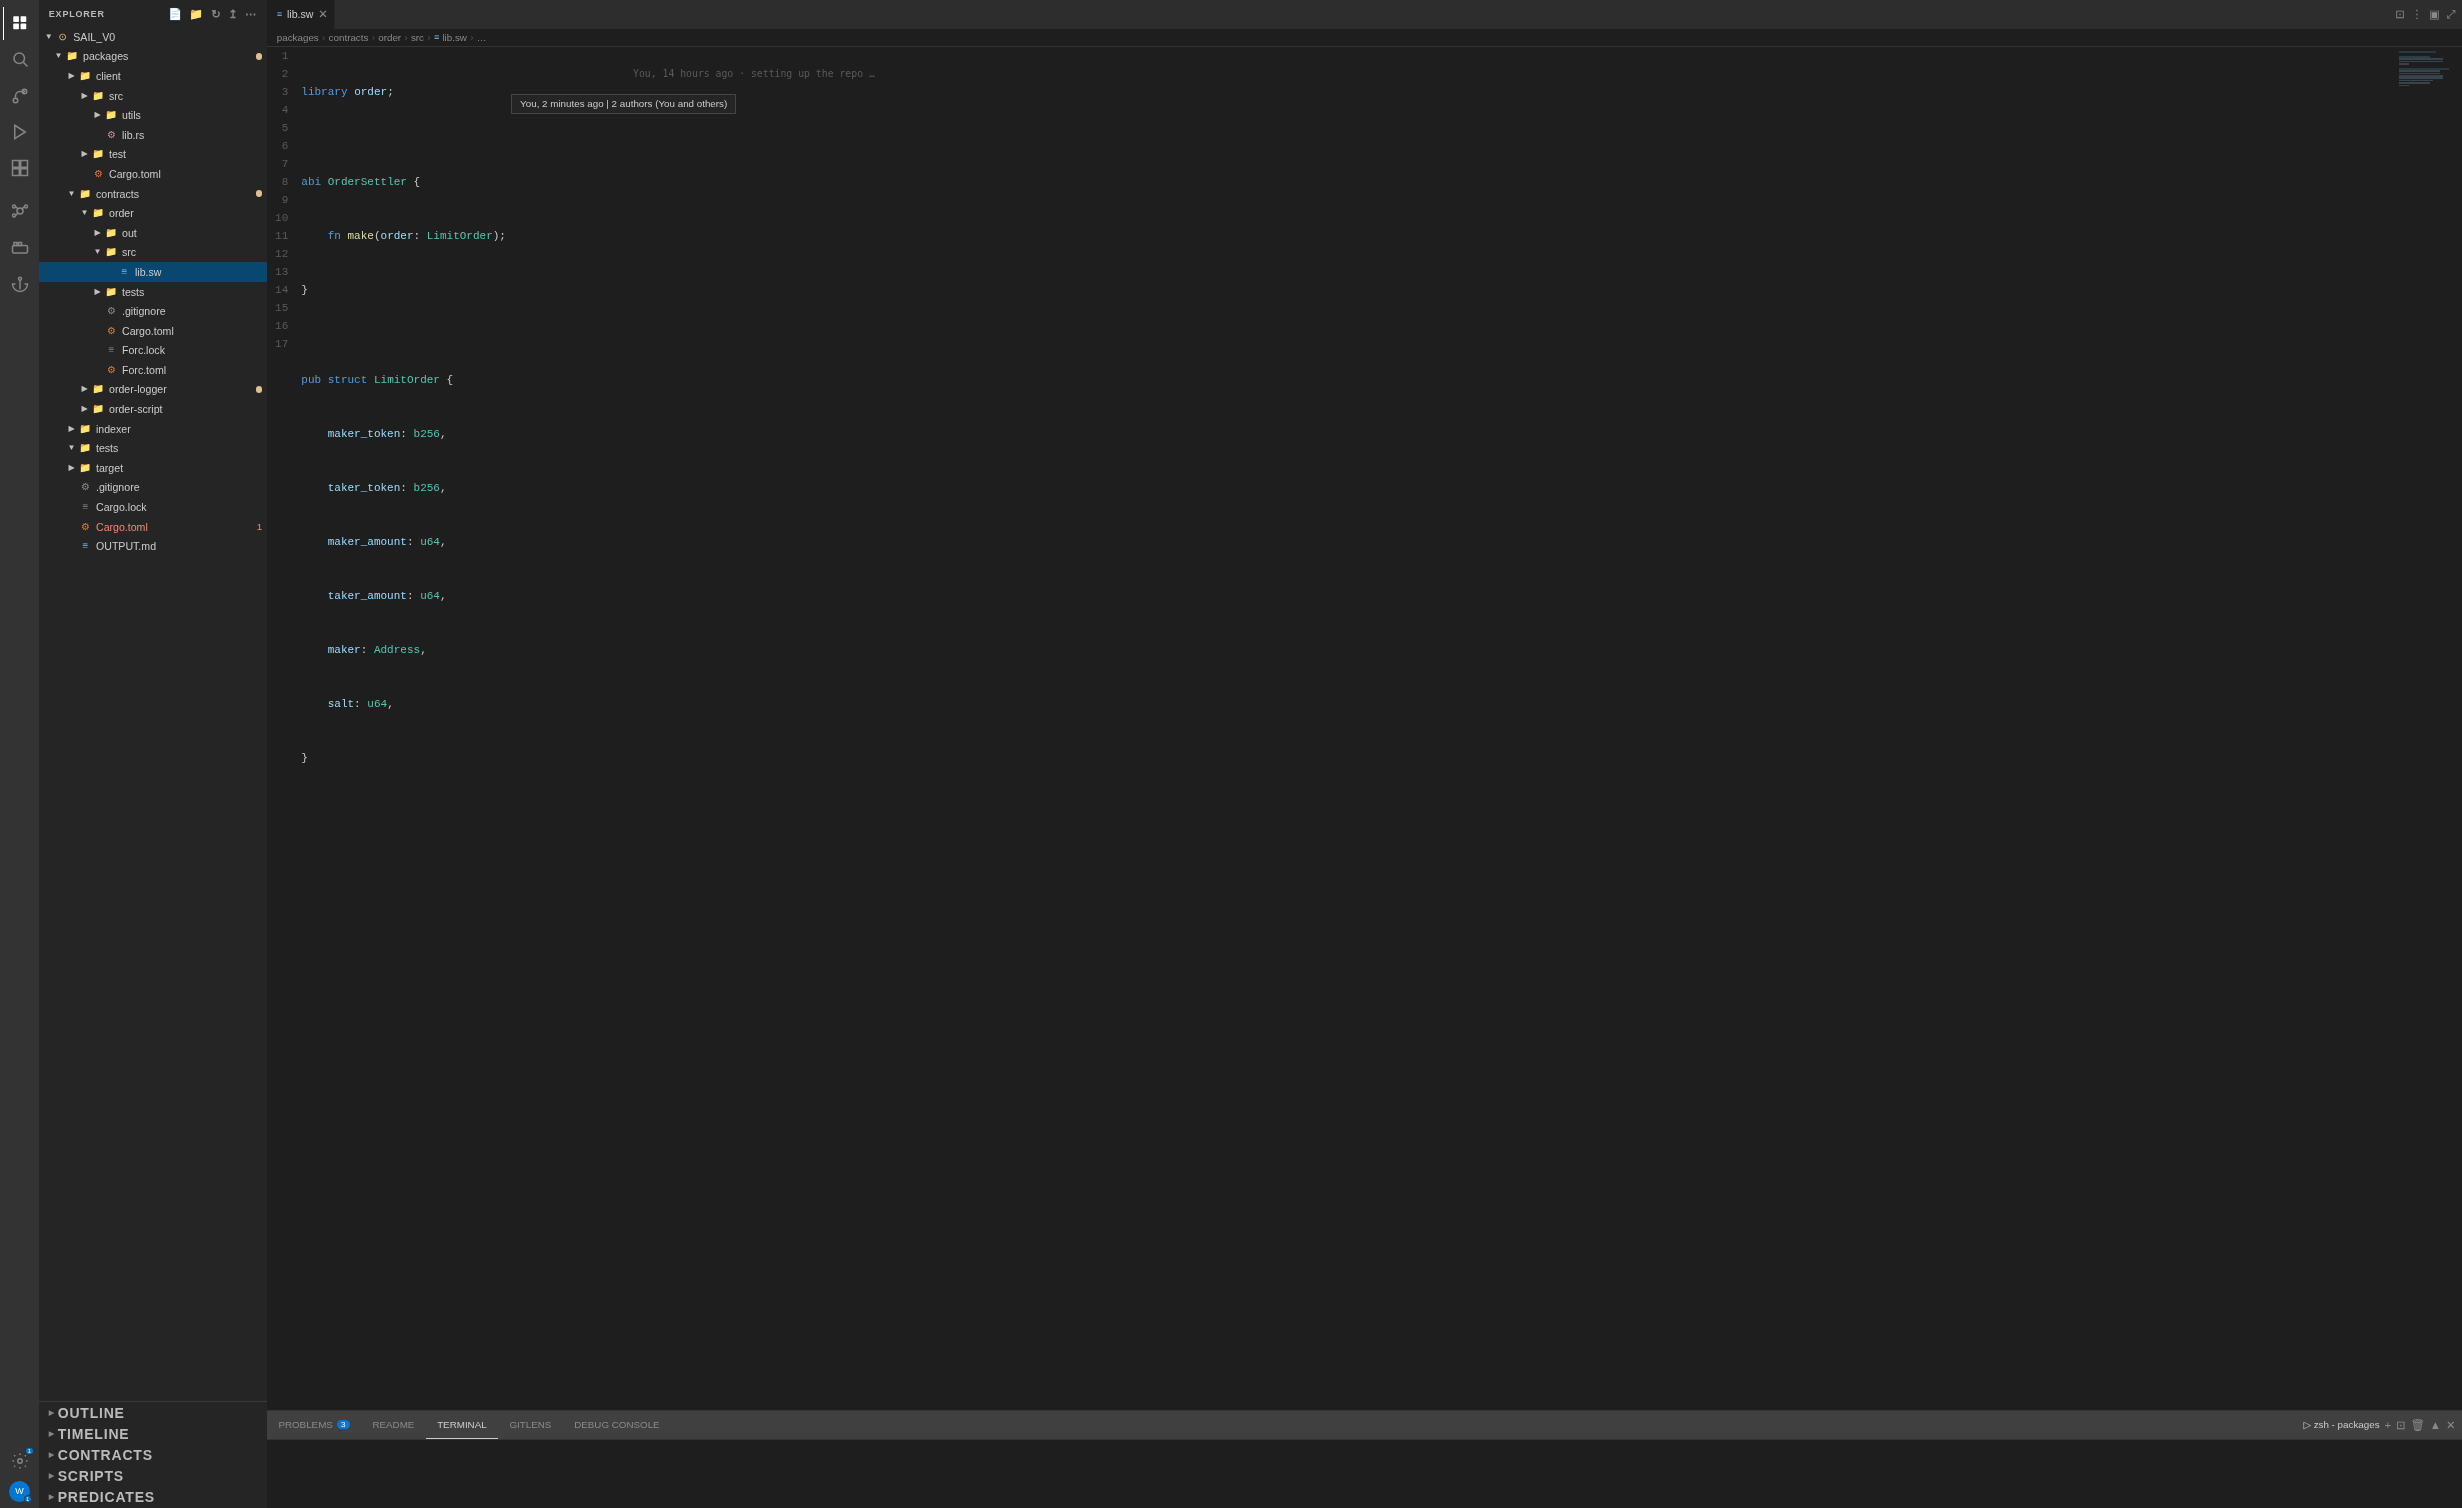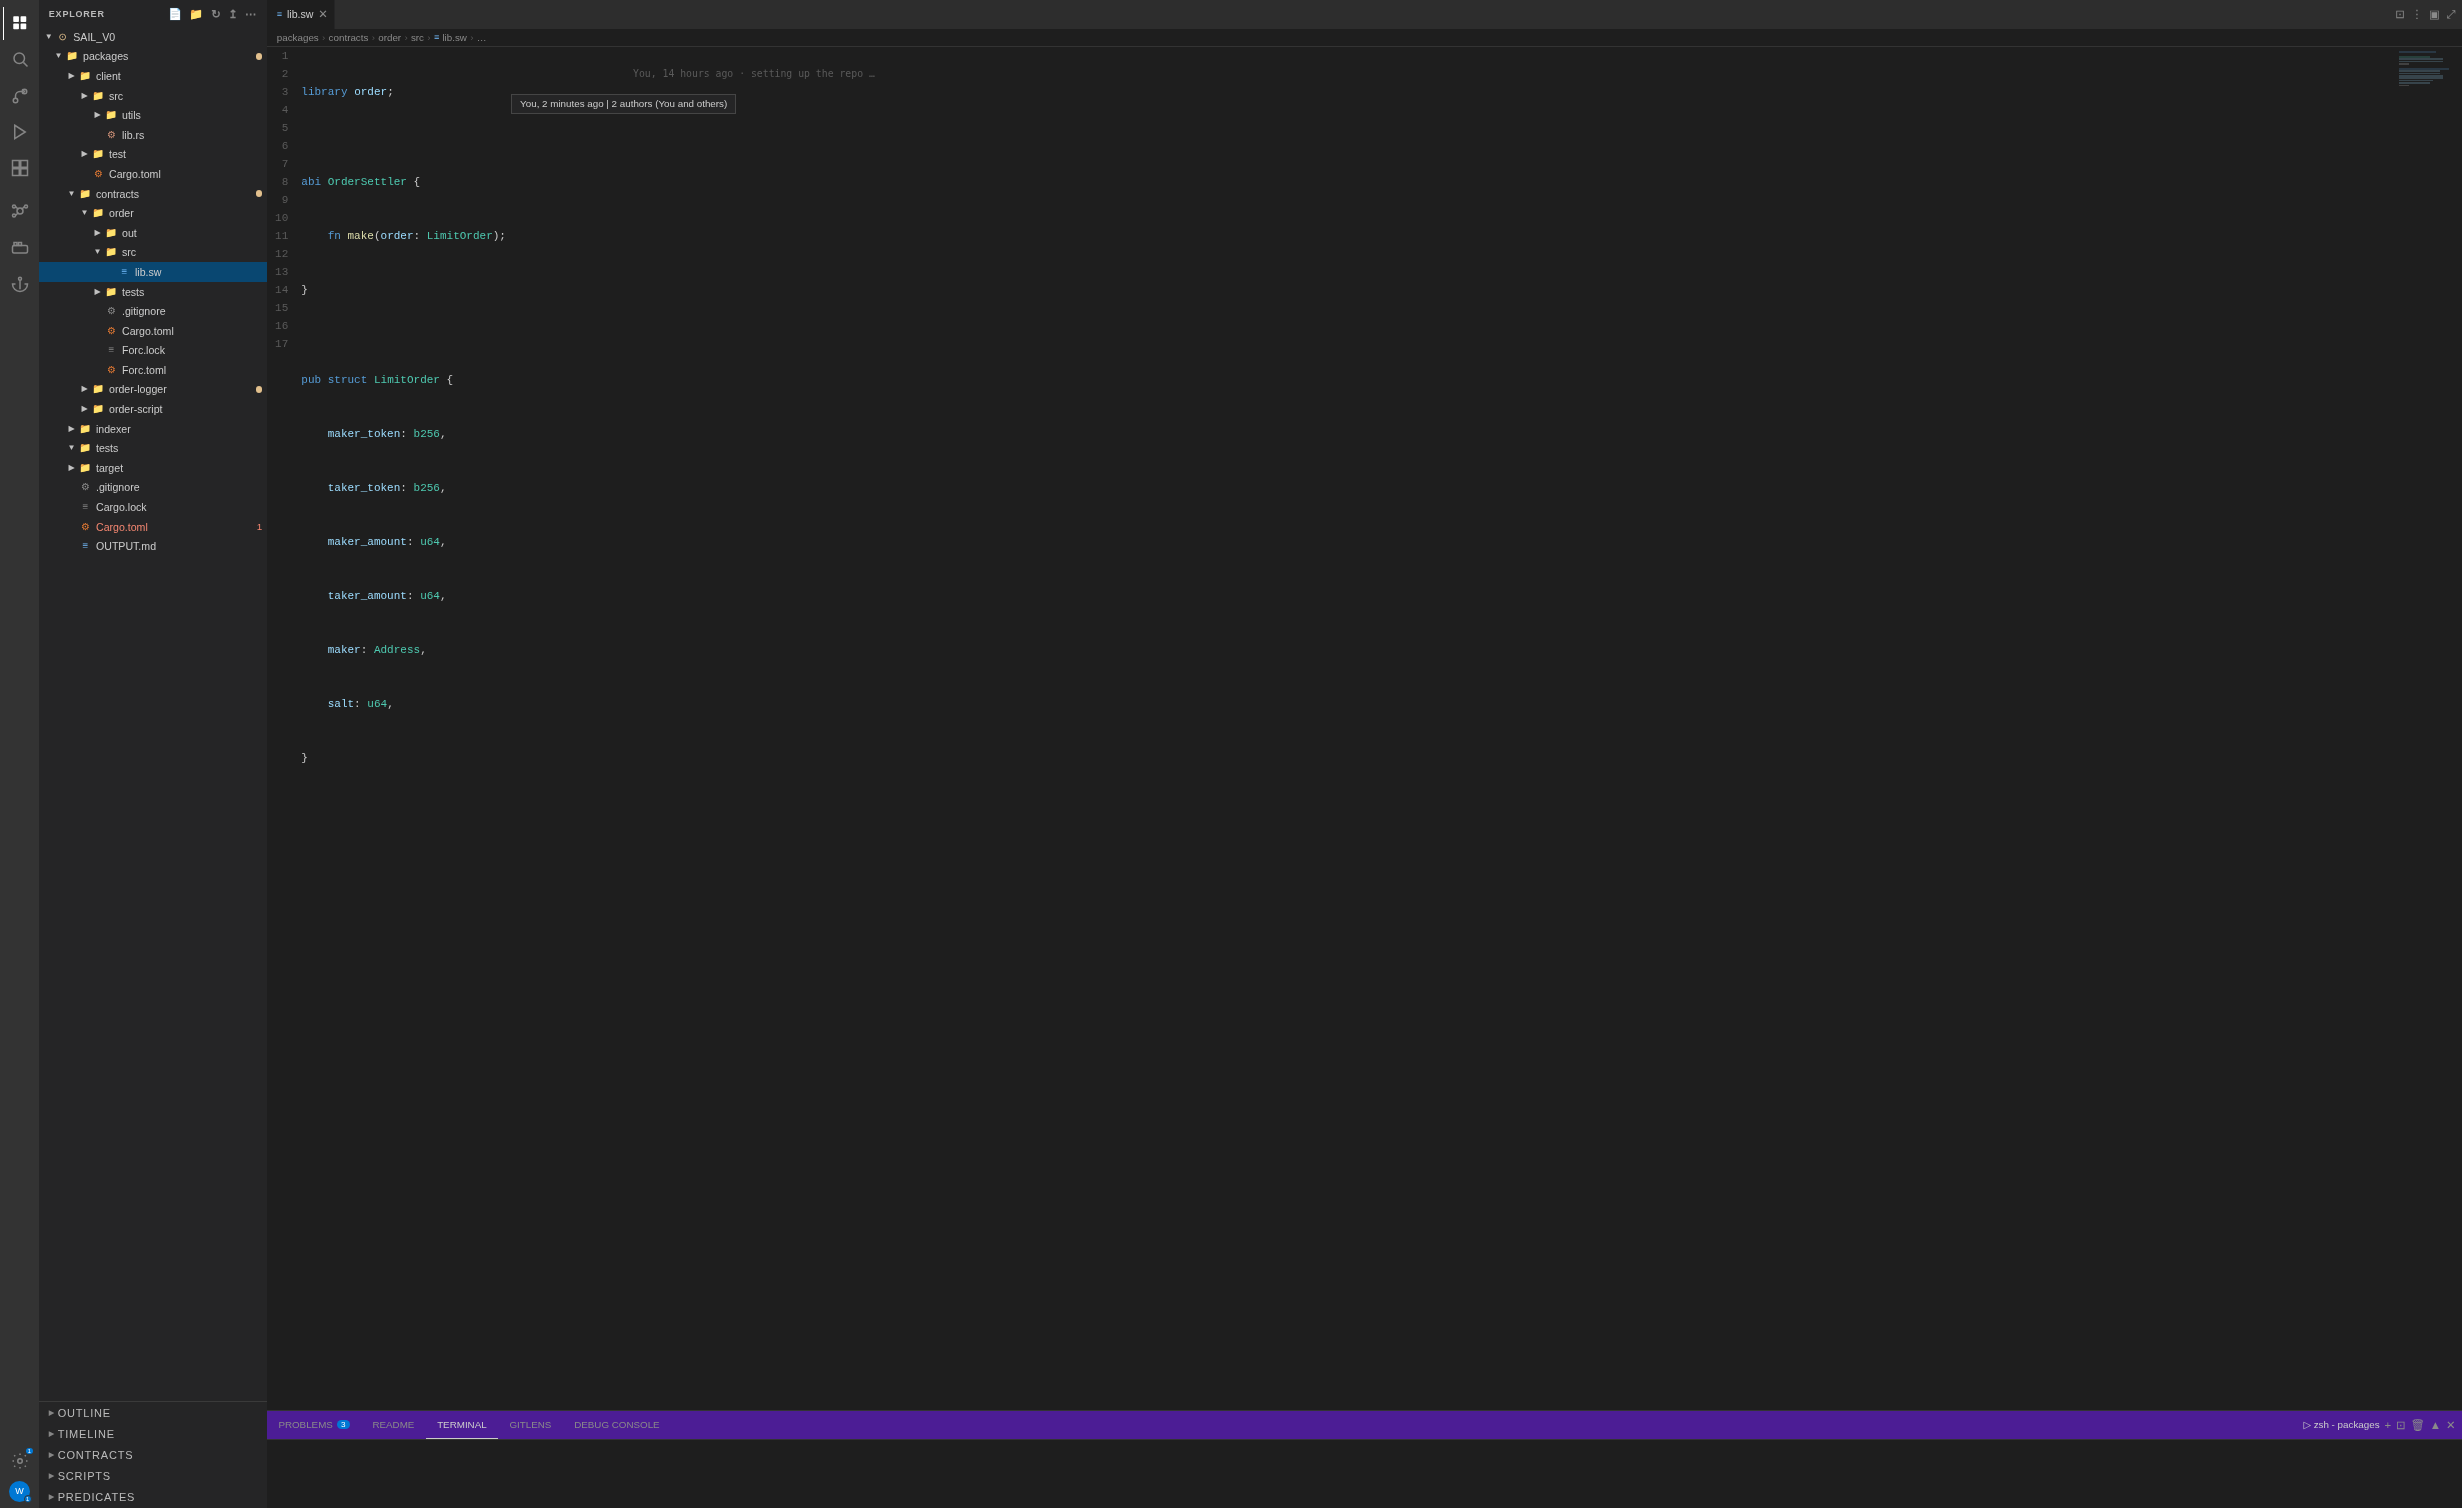--- a/index.html
+++ b/index.html
@@ -186,24 +186,24 @@
       gap: 3.3px;
       font-size: 9px;
       color: #858585;
       cursor: pointer;
       line-height: 18px;
     }
     .bottom-section .arrow {
       font-size: 7.3px;
     }
     .bottom-section .label {
-      font-weight: 400;
+      font-weight: 700;
       letter-spacing: 0.8px;
       text-transform: uppercase;
-      font-size: 11px;
+      font-size: 14px;
       color: #bbb;
     }
 
     
     .main-content {
       flex: 1;
       display: flex;
       flex-direction: column;
       overflow: hidden;
       background: #1e1e1e;
@@ -347,21 +347,21 @@
       height: 98px;
       background: #1e1e1e;
       border-top: 0.8px solid #333;
       display: flex;
       flex-direction: column;
       flex-shrink: 0;
     }
     .panel-tabs {
       display: flex;
       align-items: center;
-      background: #4c1d95;
+      background: #404040;
       height: 28.5px;
       flex-shrink: 0;
       border-bottom: 0.8px solid #333;
       gap: 0;
     }
     .panel-tab {
       padding: 0 11.4px;
       height: 28.5px;
       display: flex;
       align-items: center;

